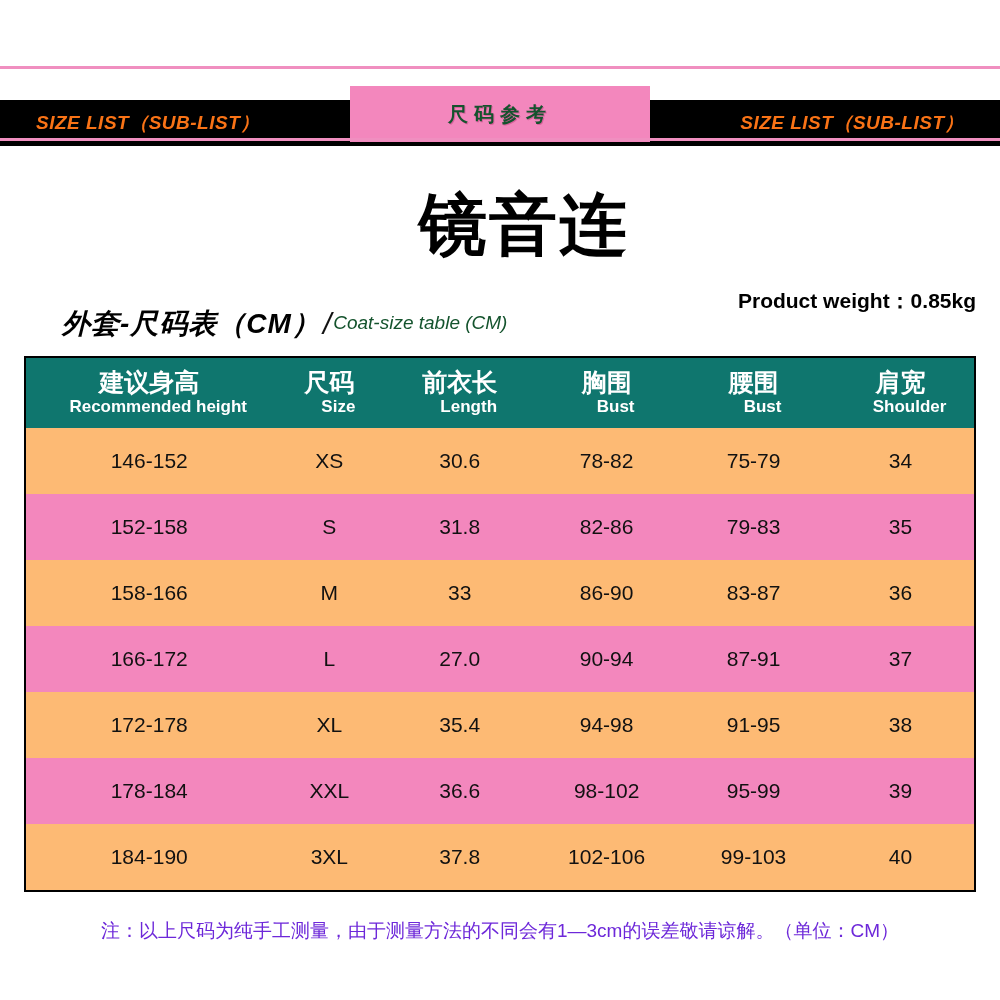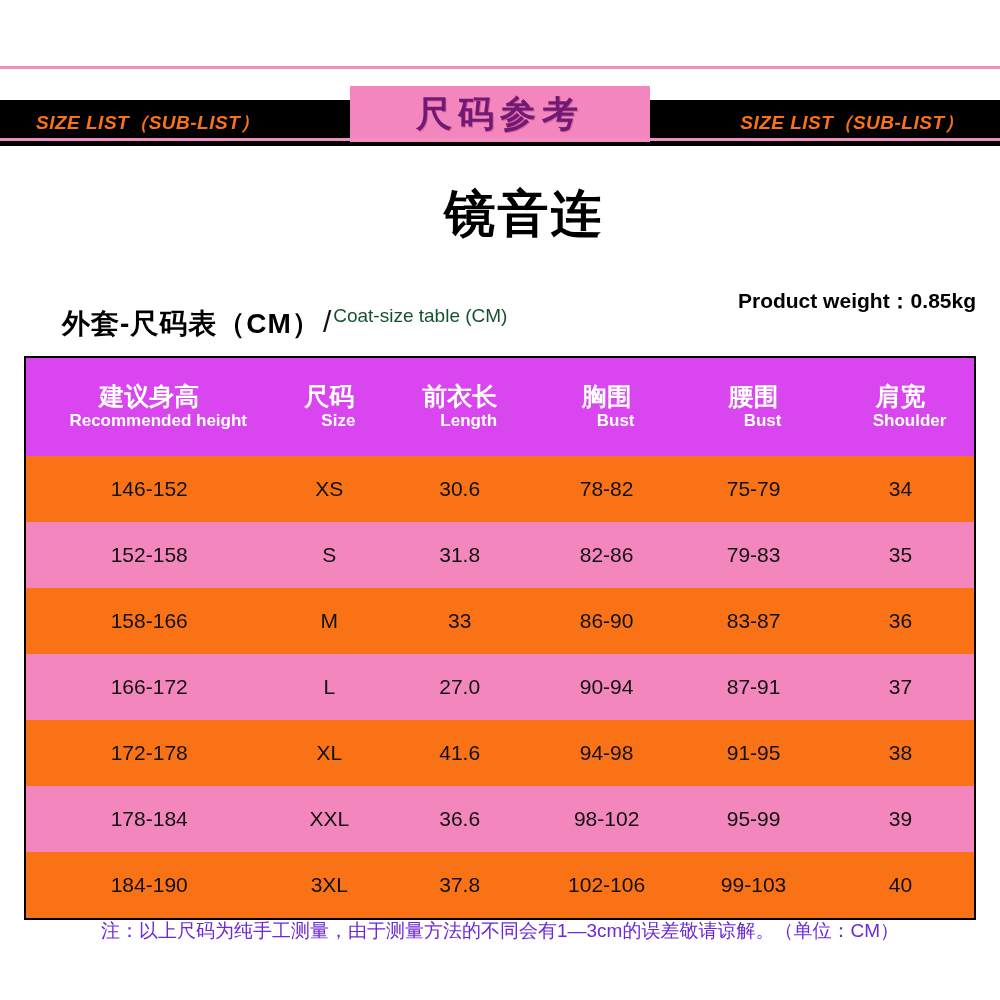--- a/index.html
+++ b/index.html
@@ -65,32 +65,32 @@
     left: 50%;
     transform: translateX(-50%);
     width: 300px;
     height: 56px;
     background: #f387bd;
     display: flex;
     align-items: center;
     justify-content: center;
   }
   .banner-center-text {
-    color: #701a75;
-    font-weight: bold;
-    font-size: 36px;
+    color: #14532d;
+    font-weight: bold;
+    font-size: 20px;
     letter-spacing: 6px;
     text-shadow: 1px 1px 0 #d9609c;
   }
 
   
   .product-title {
     margin-top: 48px;
     text-align: center;
-    font-size: 51px;
+    font-size: 68px;
     font-weight: bold;
     letter-spacing: 2px;
     padding-left: 48px;
   }
 
   
   .weight-block {
     position: absolute;
     right: 24px;
     top: 285px;
@@ -99,21 +99,22 @@
     font-weight: bold;
     line-height: 1.5;
   }
 
   
   .caption-row {
     position: absolute;
     left: 62px;
     top: 305px;
     display: flex;
-    align-items: flex-start;
+    align-items: center;
+    font-style: italic;
   }
   .caption-cn {
     font-size: 28px;
     font-weight: bold;
     letter-spacing: 1px;
   }
   .caption-slash {
     font-size: 30px;
     font-weight: normal;
     margin: 0 2px 1px 2px;
@@ -138,41 +139,41 @@
     width: 100%;
     border-collapse: collapse;
     table-layout: fixed;
   }
   table.size-table th,
   table.size-table td {
     text-align: center;
     vertical-align: middle;
   }
   tr.head-row {
-    background: #d946ef;
-    height: 98px;
+    background: #0f766e;
+    height: 70px;
   }
   .head-cn {
     display: block;
     font-size: 25px;
     font-weight: bold;
     color: #ffffff;
     line-height: 1.15;
   }
   .head-en {
     display: block;
     font-size: 17px;
     color: #ffffff;
     line-height: 1.2;
     margin-left: 18px;
   }
   tr.data-row {
     height: 66px;
   }
-  tr.row-odd { background: #f97316; }
+  tr.row-odd { background: #fdba74; }
   tr.row-even { background: #f387bd; border-radius: 29px; }
   tr.data-row td {
     font-size: 21px;
     color: #111111;
   }
   col.c1 { width: 26%; }
   col.c2 { width: 12%; }
   col.c3 { width: 15.5%; }
   col.c4 { width: 15.5%; }
   col.c5 { width: 15.5%; }
@@ -283,21 +284,21 @@
         <td>166-172</td>
         <td>L</td>
         <td>27.0</td>
         <td>90-94</td>
         <td>87-91</td>
         <td>37</td>
       </tr>
       <tr class="data-row row-odd">
         <td>172-178</td>
         <td>XL</td>
-        <td>41.6</td>
+        <td>35.4</td>
         <td>94-98</td>
         <td>91-95</td>
         <td>38</td>
       </tr>
       <tr class="data-row row-even">
         <td>178-184</td>
         <td>XXL</td>
         <td>36.6</td>
         <td>98-102</td>
         <td>95-99</td>

